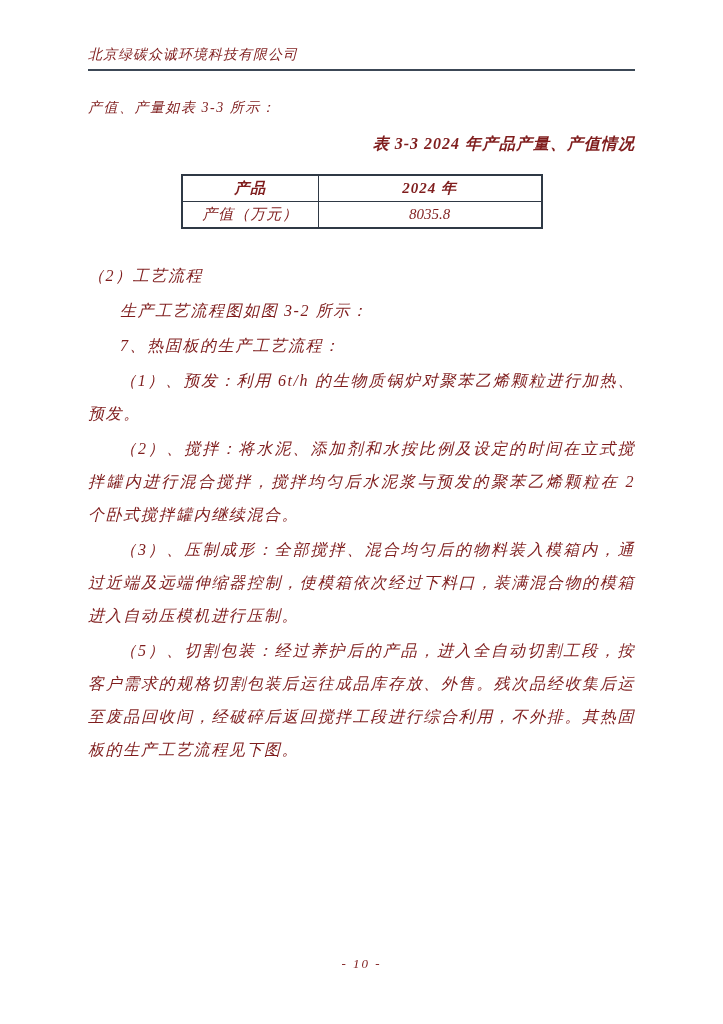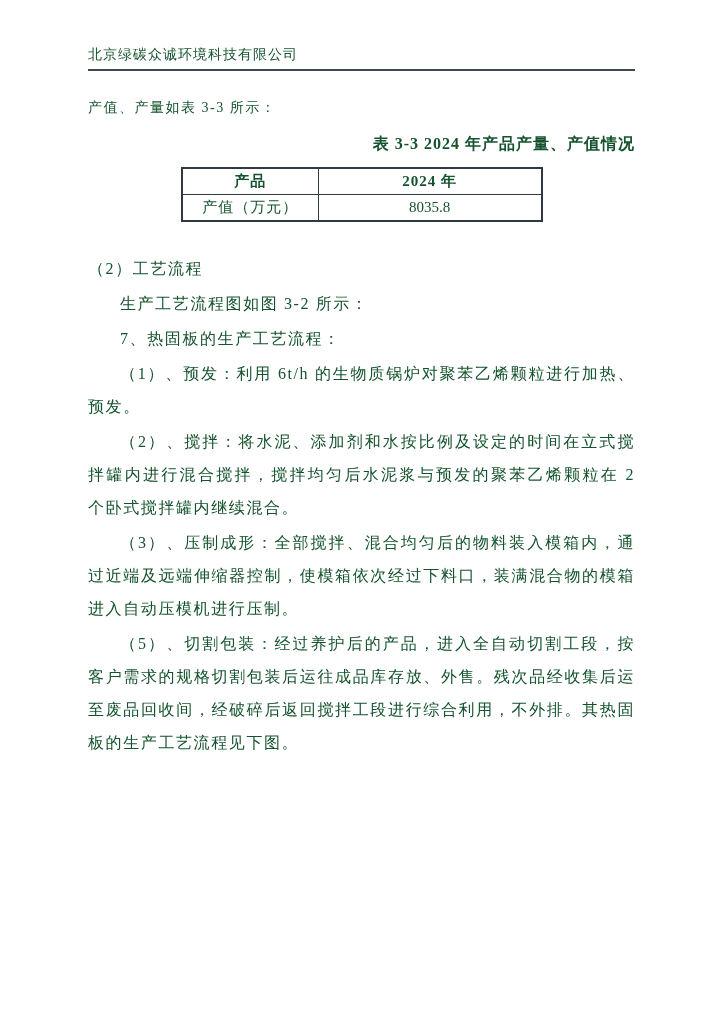--- a/index.html
+++ b/index.html
@@ -3,23 +3,24 @@
 <meta charset="utf-8">
 <style>
   html, body { margin: 0; padding: 0; background: #ffffff; }
   .page {
     position: relative;
     width: 723px;
     height: 1024px;
     margin: 0 auto;
     background: #ffffff;
     font-family: "Liberation Serif", "DejaVu Serif", serif;
-    color: #14532d;
+    color: #7f1d1d;
     overflow: hidden;
     box-sizing: border-box;
+    font-style: italic;
   }
   .content { padding: 0 88px; }
 
   
   .doc-header {
     display: flex;
     justify-content: space-between;
     align-items: flex-end;
     padding-top: 46px;
     padding-bottom: 5px;
@@ -39,21 +40,21 @@
   }
   .table-title {
     margin: 10px 0 6px 0;
     text-align: right;
     font-size: 16px;
     font-weight: bold;
     letter-spacing: 1px;
   }
   table.data-table {
     border-collapse: collapse;
-    margin: 12px auto 0 auto;
+    margin: 19px auto 0 auto;
     width: 362px;
     font-size: 15px;
     border: 2px solid #2f3945;
   }
   table.data-table th, table.data-table td {
     border: 1px solid #2f3945;
     text-align: center;
     height: 23px;
     padding: 1px 4px;
     letter-spacing: 1px;
@@ -119,13 +120,14 @@
         <p>（2）工艺流程</p>
         <p class="indent">生产工艺流程图如图 3-2 所示：</p>
         <p class="indent">7、热固板的生产工艺流程：</p>
         <p class="indent">（1）、预发：利用 6t/h 的生物质锅炉对聚苯乙烯颗粒进行加热、预发。</p>
         <p class="indent">（2）、搅拌：将水泥、添加剂和水按比例及设定的时间在立式搅拌罐内进行混合搅拌，搅拌均匀后水泥浆与预发的聚苯乙烯颗粒在 2 个卧式搅拌罐内继续混合。</p>
         <p class="indent">（3）、压制成形：全部搅拌、混合均匀后的物料装入模箱内，通过近端及远端伸缩器控制，使模箱依次经过下料口，装满混合物的模箱进入自动压模机进行压制。</p>
         <p class="indent">（5）、切割包装：经过养护后的产品，进入全自动切割工段，按客户需求的规格切割包装后运往成品库存放、外售。残次品经收集后运至废品回收间，经破碎后返回搅拌工段进行综合利用，不外排。其热固板的生产工艺流程见下图。</p>
       </div>
   </div>
 
+  <div class="doc-footer">- 10 -</div>
 </div>
 
 </body></html>

